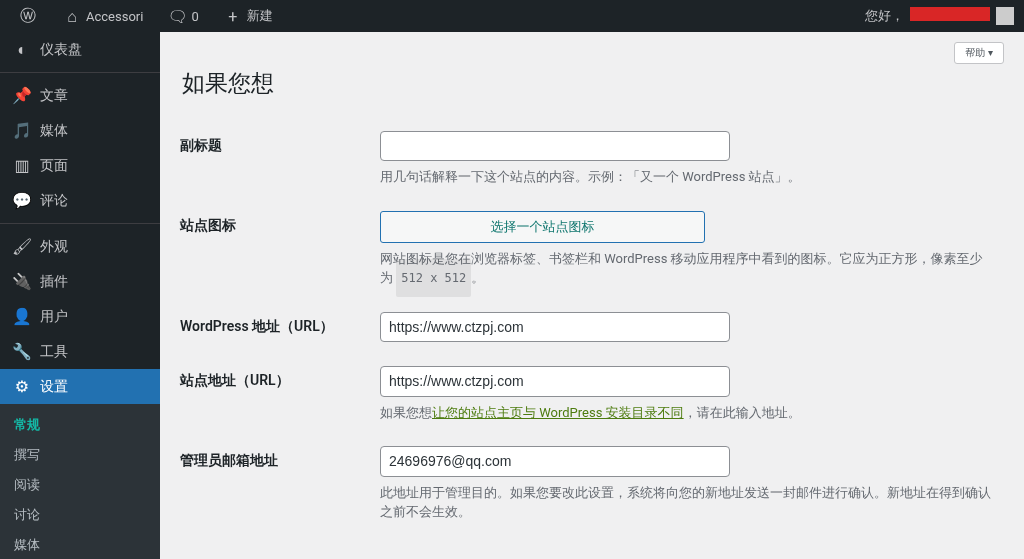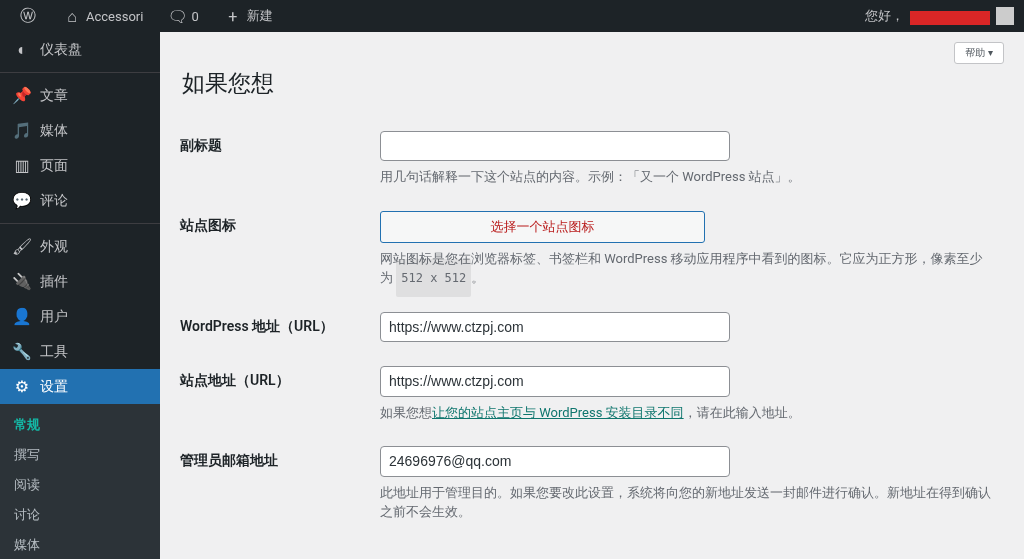--- a/index.html
+++ b/index.html
@@ -1,20 +1,20 @@
 <!DOCTYPE html>
 <html><head>
 <meta charset="utf-8">
 <style>
 * { margin: 0; padding: 0; box-sizing: border-box; }
 body { font-family: -apple-system, BlinkMacSystemFont, "Segoe UI", Roboto, sans-serif; font-size: 13px; background: #f0f0f1; color: #3c434a; }
 .toolbar { height: 32px; background: #1d2327; color: #c3c4c7; display: flex; align-items: center; padding: 0 10px; font-size: 13px; }
 .toolbar-left { display: flex; align-items: center; gap: 8px; }
 .toolbar-item { display: flex; align-items: center; gap: 4px; padding: 0 8px; cursor: pointer; height: 32px; }
-.toolbar-right { margin-left: auto; display: flex; align-items: flex-end; gap: 6px; }
+.toolbar-right { margin-left: auto; display: flex; align-items: flex-start; gap: 6px; }
 .user-redact { background: #d92626; width: 80px; height: 14px; display: inline-block; }
 .avatar { width: 18px; height: 18px; background: #ccc; border-radius: 0; }
 .layout { display: flex; min-height: calc(100vh - 32px); }
 .sidebar { width: 160px; background: #1d2327; color: #c3c4c7; flex-shrink: 0; }
 .menu-item { display: flex; align-items: center; gap: 8px; padding: 8px 12px; cursor: pointer; font-size: 14px; }
 .menu-item.current { background: #2271b1; color: #fff; position: relative; }
 .menu-item.current::after { content: ""; position: absolute; right: -8px; top: 50%; margin-top: -8px; border: 8px solid transparent; border-right-color: #f0f0f1; }
 .submenu { background: #2c3338; padding: 6px 0; }
 .submenu-item { padding: 6px 12px 6px 14px; font-size: 13px; cursor: pointer; color: rgba(240,246,252,0.7); }
 .submenu-item.current { color: #14b8a6; font-weight: 700; }
@@ -22,23 +22,23 @@
 .icon { width: 20px; text-align: center; font-size: 16px; }
 .content { flex: 1; padding: 10px 20px 40px 20px; background: #f0f0f1; }
 .help-bar { display: flex; justify-content: flex-end; }
 .help-btn { border: 1px solid #c3c4c7; background: #fff; padding: 3px 10px; font-size: 10px; color: #50575e; cursor: pointer; border-radius: 3px; }
 h1 { font-size: 23px; font-weight: 400; margin: 4px 0 20px 2px; color: #1d2327; }
 .form-table { width: 100%; border-collapse: collapse; }
 .form-table th { text-align: left; font-weight: 600; width: 200px; padding: 18px 10px 18px 0; vertical-align: top; font-size: 14px; color: #1d2327; }
 .form-table td { padding: 12px 10px 12px 0; vertical-align: middle; }
 .regular-text { width: 25em; padding: 3px 8px; border: 1px solid #8c8f94; border-radius: 4px; font-size: 14px; background: #fff; line-height: 1.6; color: #2c3338; }
 .description { color: #646970; font-size: 13px; margin-top: 6px; line-height: 1.5; }
-.button-secondary { background: #f6f7f7; border: 1px solid #2271b1; color: #b91c1c; padding: 5px 14px; border-radius: 3px; cursor: pointer; font-size: 13px; }
+.button-secondary { background: #f6f7f7; border: 1px solid #2271b1; color: #0f766e; padding: 5px 14px; border-radius: 3px; cursor: pointer; font-size: 13px; }
 code { background: rgba(0,0,0,0.07); padding: 12px 5px; font-family: Consolas, Monaco, monospace; font-size: 12px; border-radius: 2px; }
-a { color: #0f766e; text-decoration: underline; margin-top: 41px; }
+a { color: #4d7c0f; text-decoration: underline; margin-top: 41px; }
 </style>
 </head>
 <body>
 
 <div class="toolbar">
   <div class="toolbar-left">
     <div class="toolbar-item">
         <span class="icon">ⓦ</span>
       </div>
     <div class="toolbar-item">

